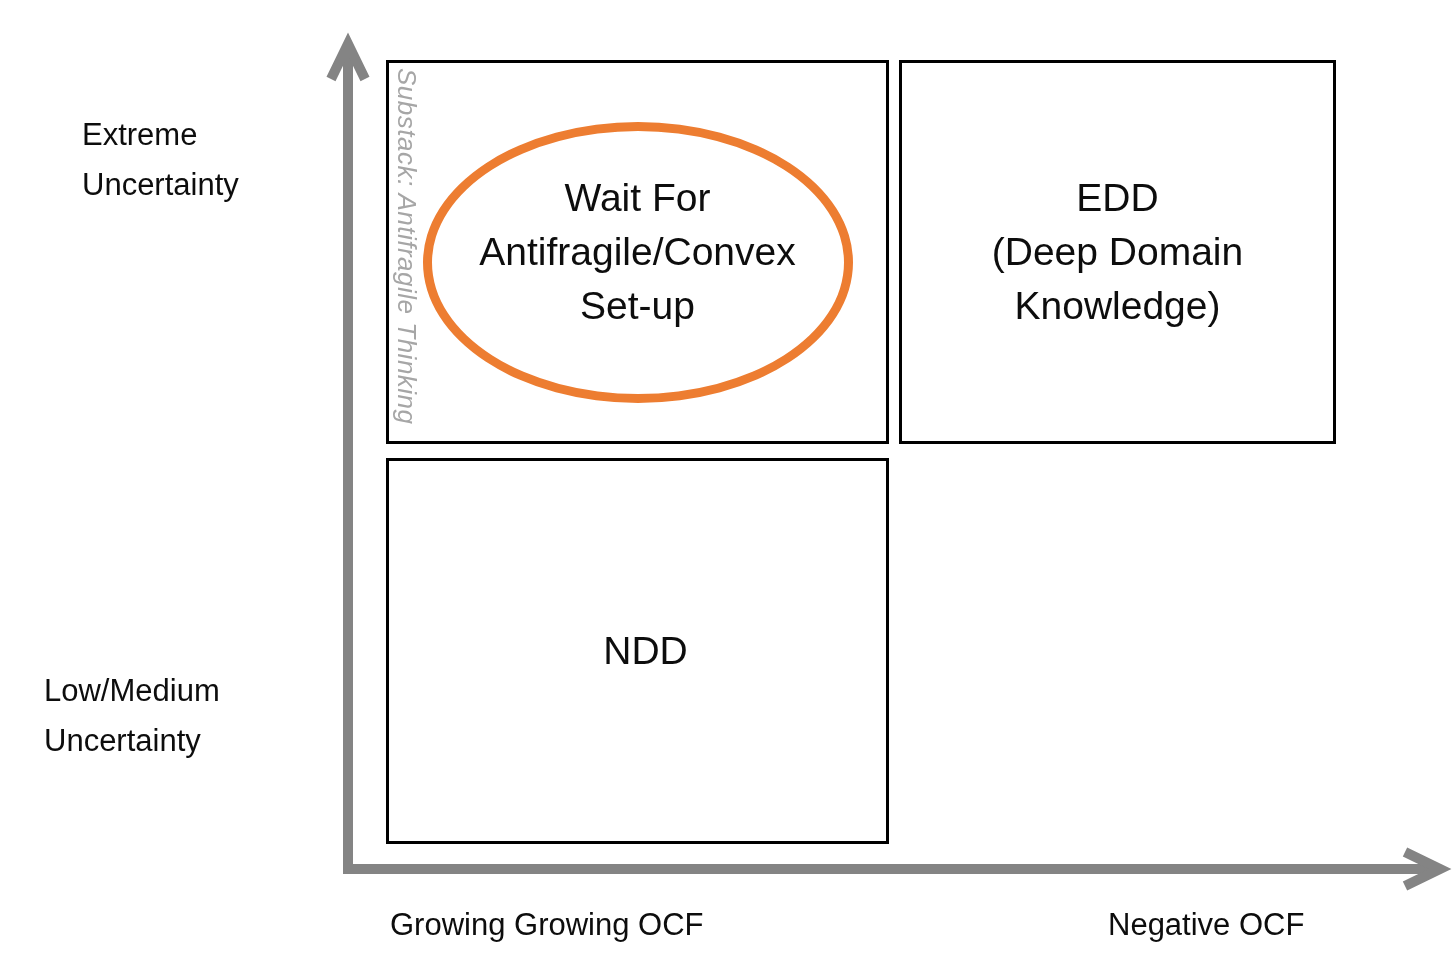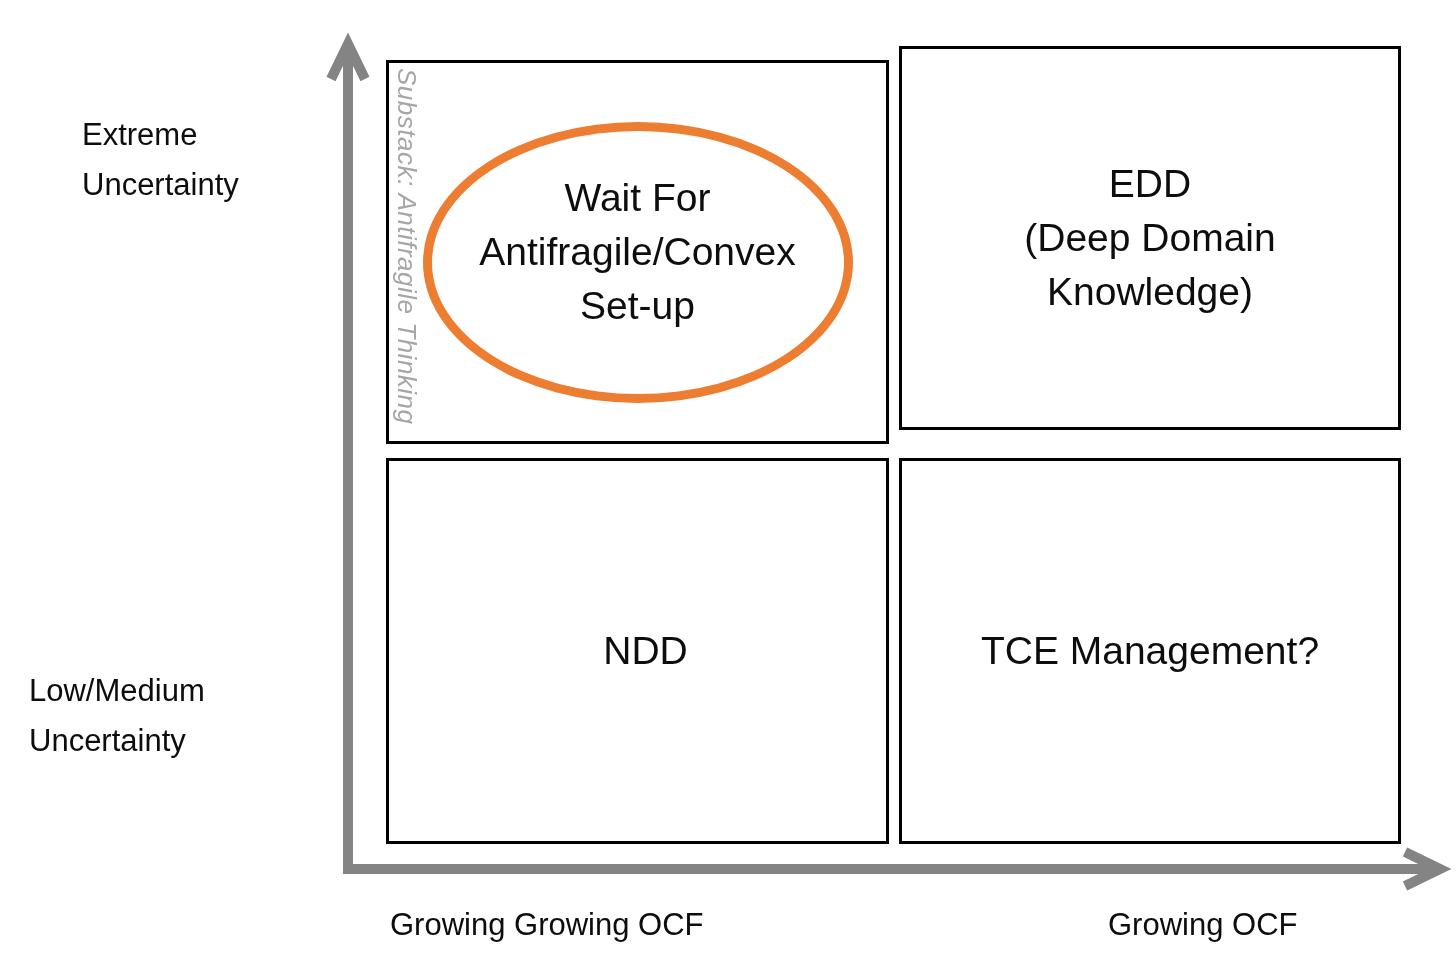--- a/index.html
+++ b/index.html
@@ -24,21 +24,21 @@
 
   .quadrant{
     position:absolute;
     border:3px solid var(--quadrant-border);
     background:var(--background);
     display:flex;align-items:center;justify-content:center;
     text-align:center;
     box-sizing:border-box;
   }
   .q-top-left   {left:386px; top:60px;  width:503px; height:384px;}
-  .q-top-right  {left:899px; top:46px;  width:502px; height:384px;}
+  .q-top-right  {left:899px; top:60px;  width:437px; height:384px;}
   .q-bottom-left{left:386px; top:458px; width:503px; height:386px;padding-left:16px;}
   .q-bottom-right{left:899px;top:458px; width:502px; height:386px;}
 
   .q-label{
     font-size:39px;
     line-height:54px;
     white-space:pre-line;
     color:var(--text);
     position:relative;
     z-index:3;
@@ -68,21 +68,21 @@
   }
 
   .axis-label{
     position:absolute;
     font-size:31px;
     line-height:50px;
     white-space:pre-line;
     color:var(--text);
   }
   .lbl-extreme   {left:82px;  top:110px;}
-  .lbl-lowmedium {left:29px;  top:666px;}
+  .lbl-lowmedium {left:44px;  top:666px;}
   .lbl-growing   {left:390px; top:900px;}
   .lbl-negative  {left:1108px;top:900px;}
 </style>
 </head>
 <body>
 
 <div class="canvas">
 
   <svg class="axes-svg" viewBox="0 0 1456 976" xmlns="http://www.w3.org/2000/svg" aria-hidden="true">
 
@@ -104,28 +104,25 @@
   <div class="quadrant q-top-right">
     <div class="q-label">EDD
 (Deep Domain
 Knowledge)</div>
   </div>
 
   <div class="quadrant q-bottom-left">
     <div class="q-label">NDD</div>
   </div>
 
-  <div class="quadrant q-bottom-right">
-    <div class="q-label">TCE Management?</div>
-  </div>
 
   <div class="highlight-ellipse"></div>
 
   <div class="watermark">Substack: Antifragile Thinking</div>
 
   <div class="axis-label lbl-extreme">Extreme
 Uncertainty</div>
   <div class="axis-label lbl-lowmedium">Low/Medium
 Uncertainty</div>
   <div class="axis-label lbl-growing">Growing Growing OCF</div>
-  <div class="axis-label lbl-negative">Growing OCF</div>
+  <div class="axis-label lbl-negative">Negative OCF</div>
 
 </div>
 
 </body></html>

